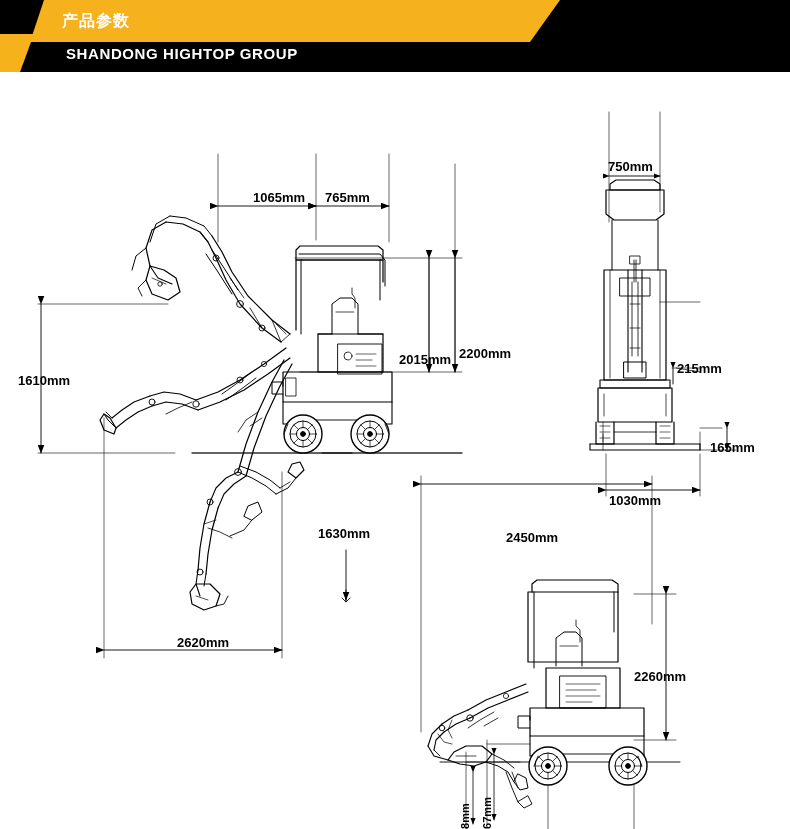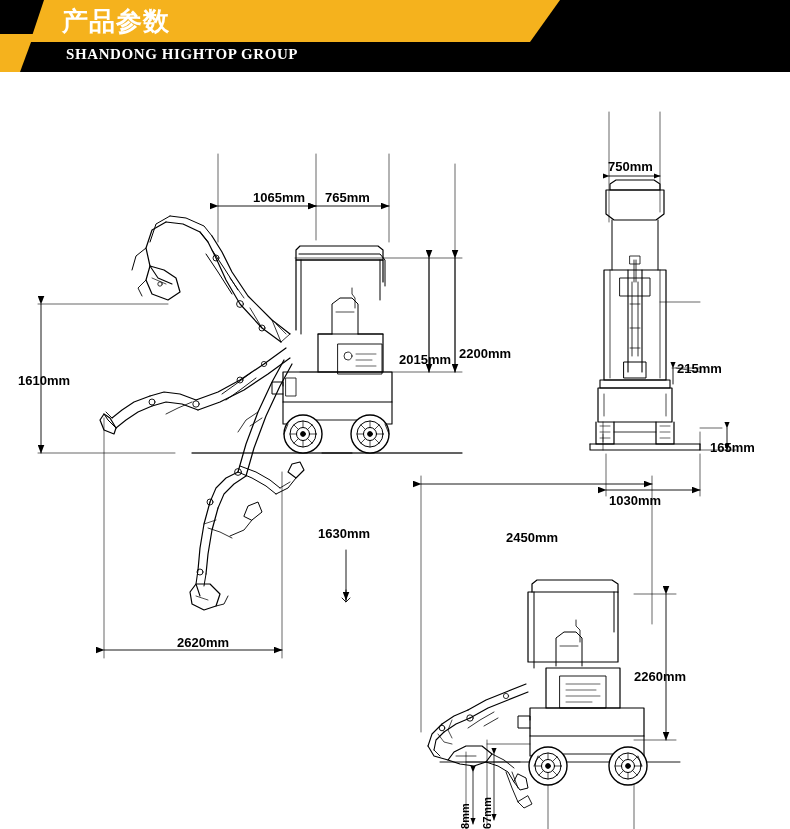--- a/index.html
+++ b/index.html
@@ -42,36 +42,35 @@
     left: 0; top: 34px;
     width: 34px;
     height: 38px;
     background: #f5b21d;
     clip-path: polygon(0 0, 34px 0, 20px 38px, 0 38px);
   }
   .hdr-title-cn {
     position: absolute;
     left: 62px; top: 8px;
     color: #ffffff;
-    font-size: 26px;
+    font-size: 16px;
     font-weight: bold;
     letter-spacing: 1px;
     line-height: 26px;
     white-space: nowrap;
   }
   .hdr-title-en {
     position: absolute;
     left: 66px; top: 44px;
     color: #ffffff;
     font-size: 15px;
     font-weight: bold;
     letter-spacing: 0.6px;
     line-height: 20px;
     white-space: nowrap;
-    font-family: Liberation Serif, serif;
   }
 
   
   #drawing {
     position: absolute;
     left: 0; top: 72px;
     width: 790px;
     height: 757px;
   }
   #drawing svg {

